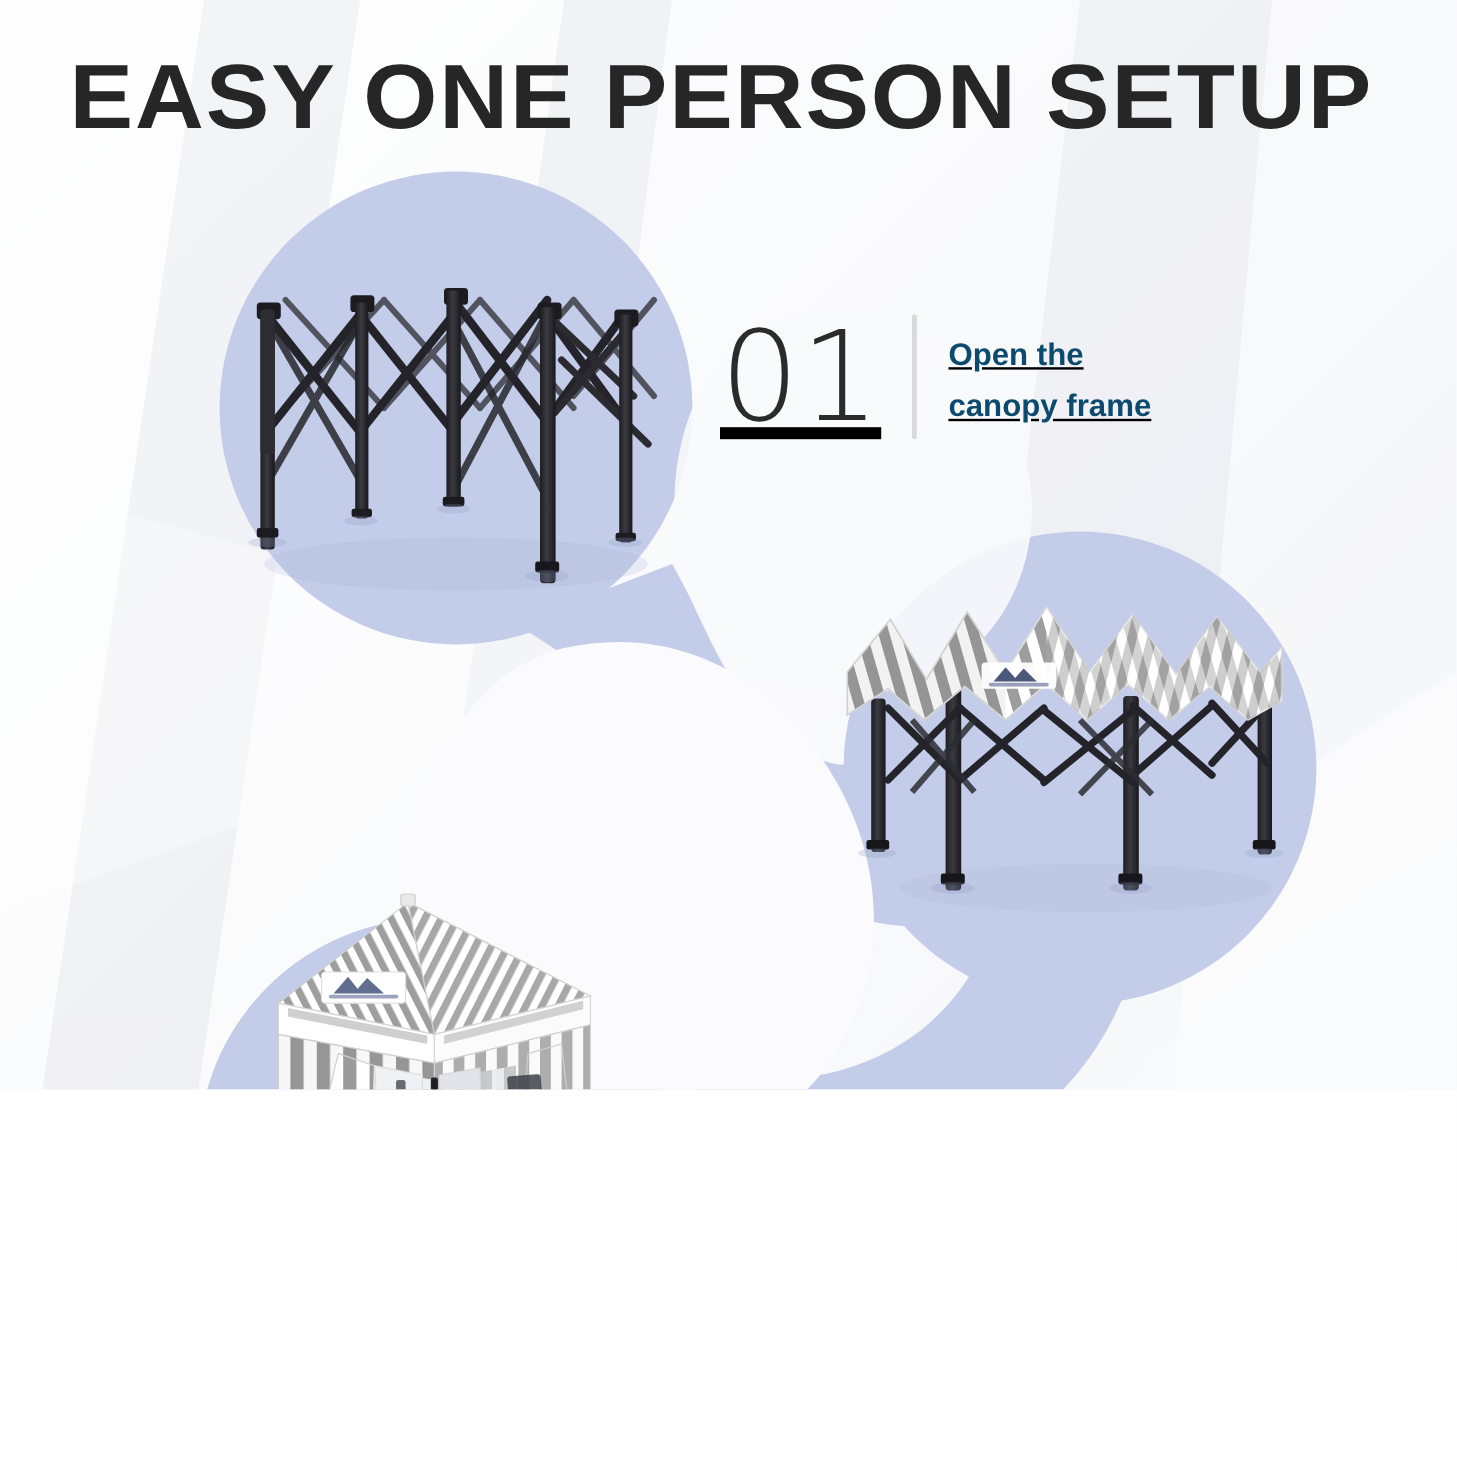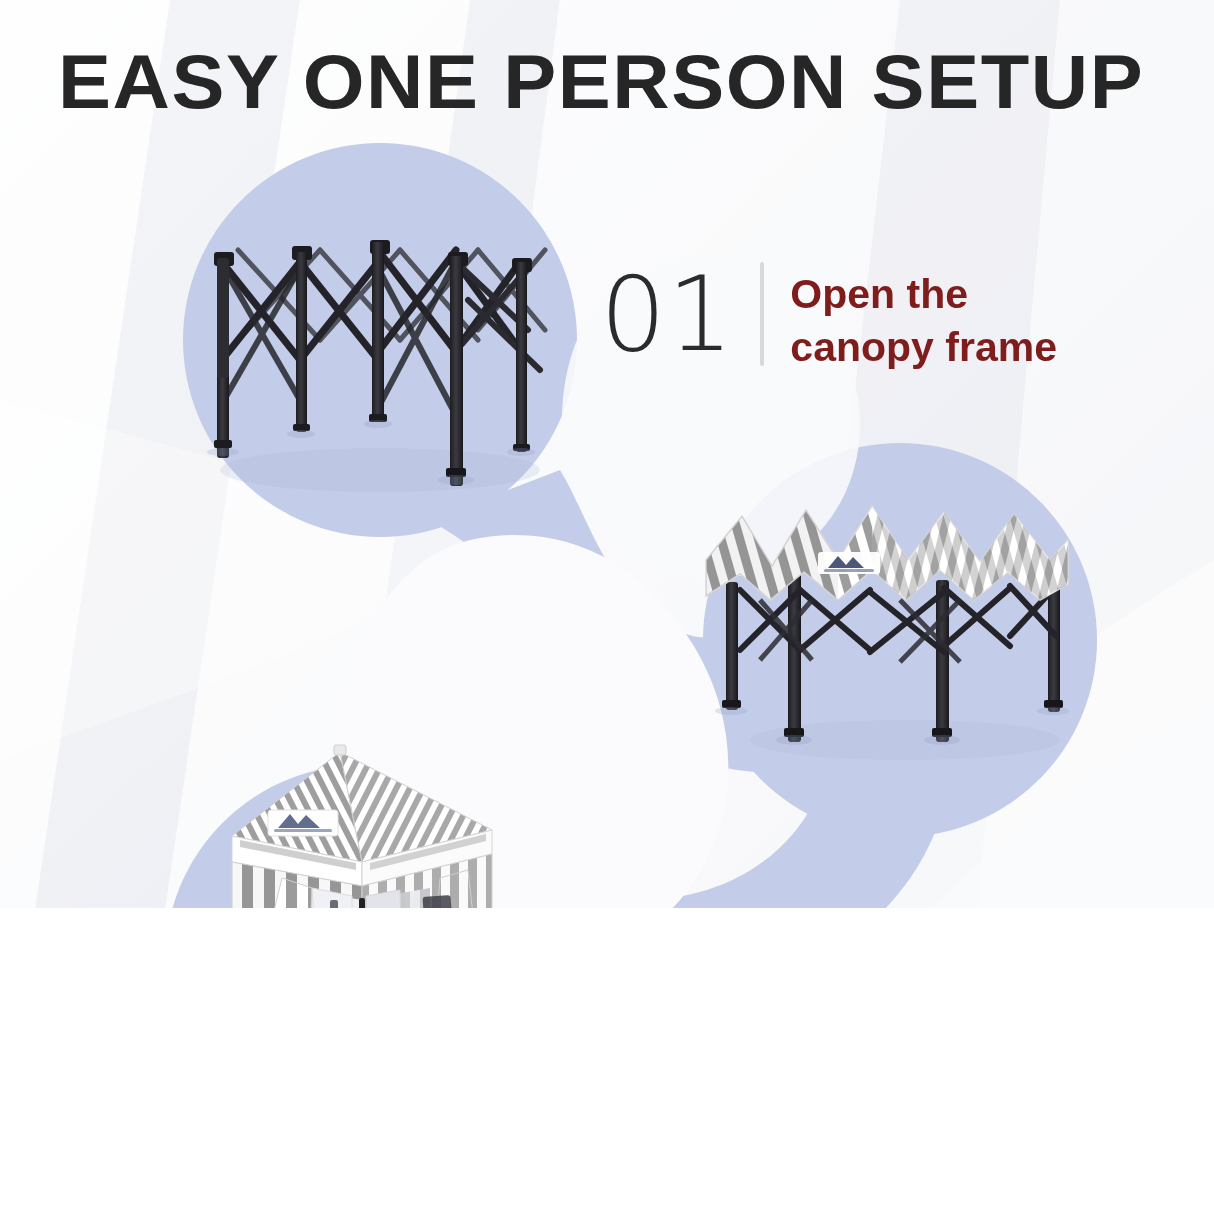--- a/index.html
+++ b/index.html
@@ -42,44 +42,45 @@
     font-family: "Liberation Sans", sans-serif;
     transform: scaleX(1.045);
     transform-origin: left center;
     white-space: nowrap;
   }
 
   
   .step {
     position: absolute;
     display: flex;
-    align-items: flex-start;
+    align-items: center;
+    text-decoration: underline;
   }
   .step-num {
     font-size: 104px;
     line-height: 104px;
     font-weight: 300;
     color: #2b2b2b;
     font-family: "DejaVu Sans", sans-serif;
     letter-spacing: 1px;
     white-space: nowrap;
   }
   .step-divider {
     width: 4px;
     border-radius: 2px;
     background: #d9d9dd;
     margin-left: 26px;
     margin-right: 26px;
     align-self: stretch;
   }
   .step-text {
-    font-size: 41px;
-    line-height: 53px;
+    font-size: 26px;
+    line-height: 43px;
     font-weight: bold;
-    color: #7f1d1d;
+    color: #0c4a6e;
     white-space: pre-line;
     padding-top: 6px;
   }
 
   #step-01 { left: 600px; top: 262px; }
   #step-01 .step-divider { height: 104px; }
 
   #step-02 { left: 14px; top: 582px; }
   #step-02 .step-divider { height: 104px; }
 

